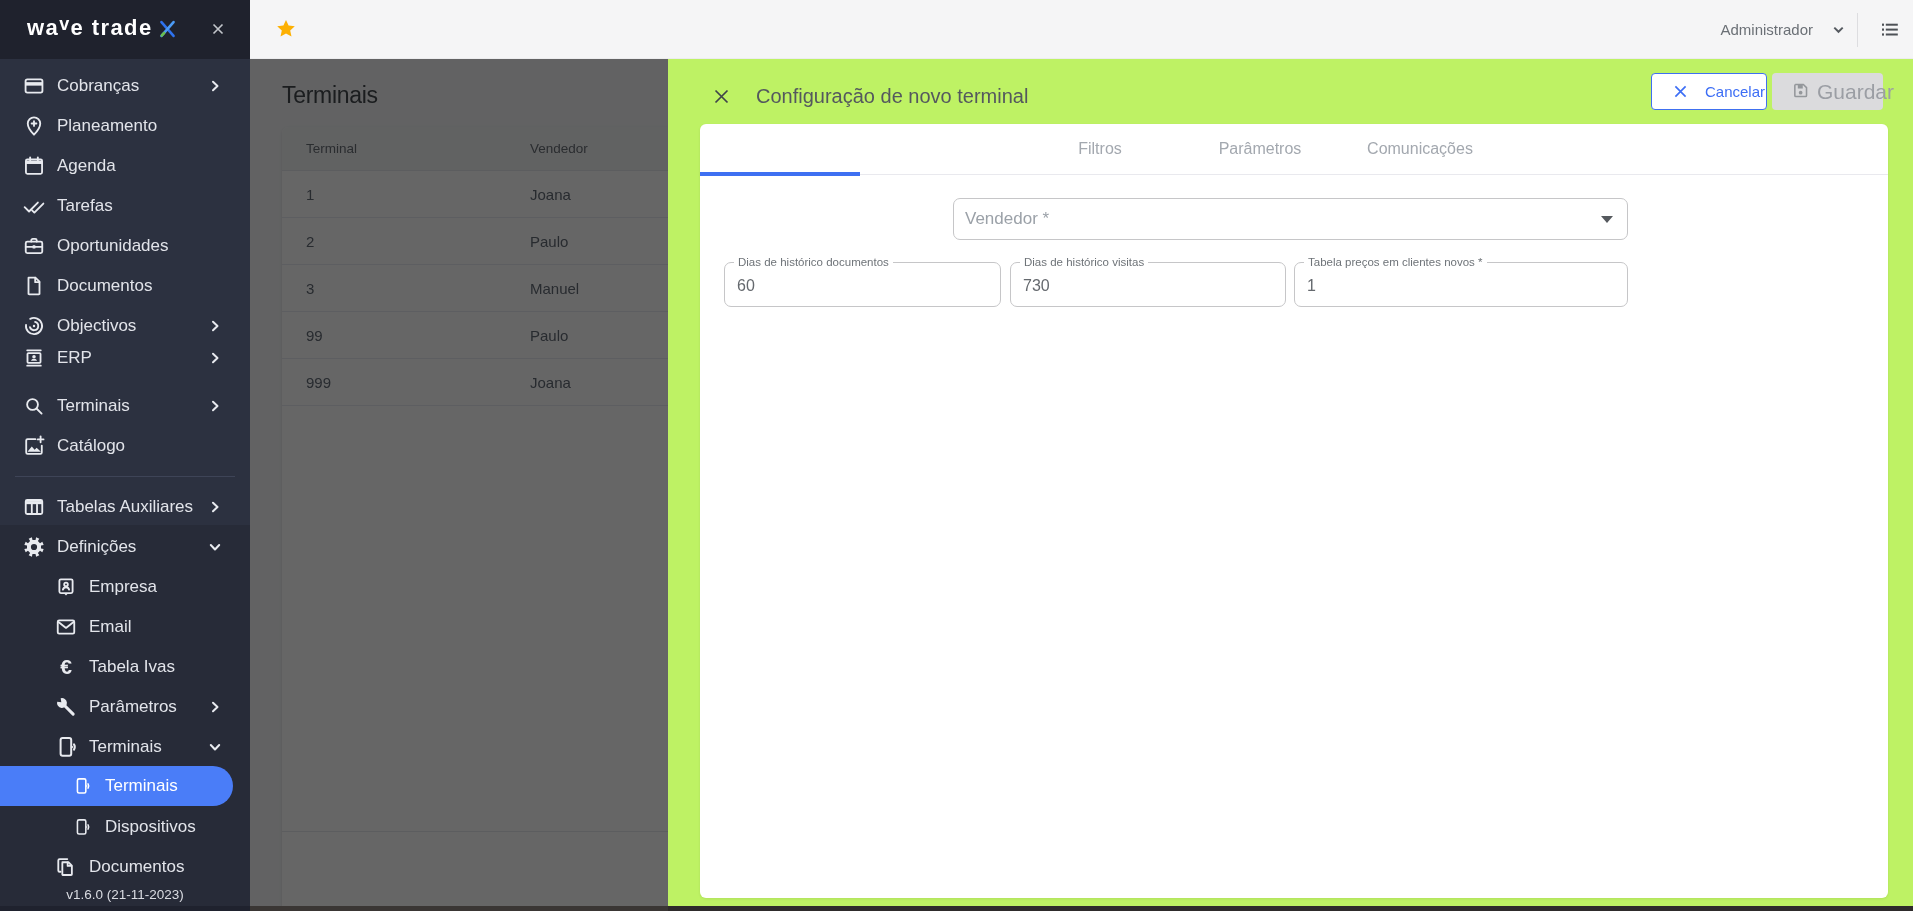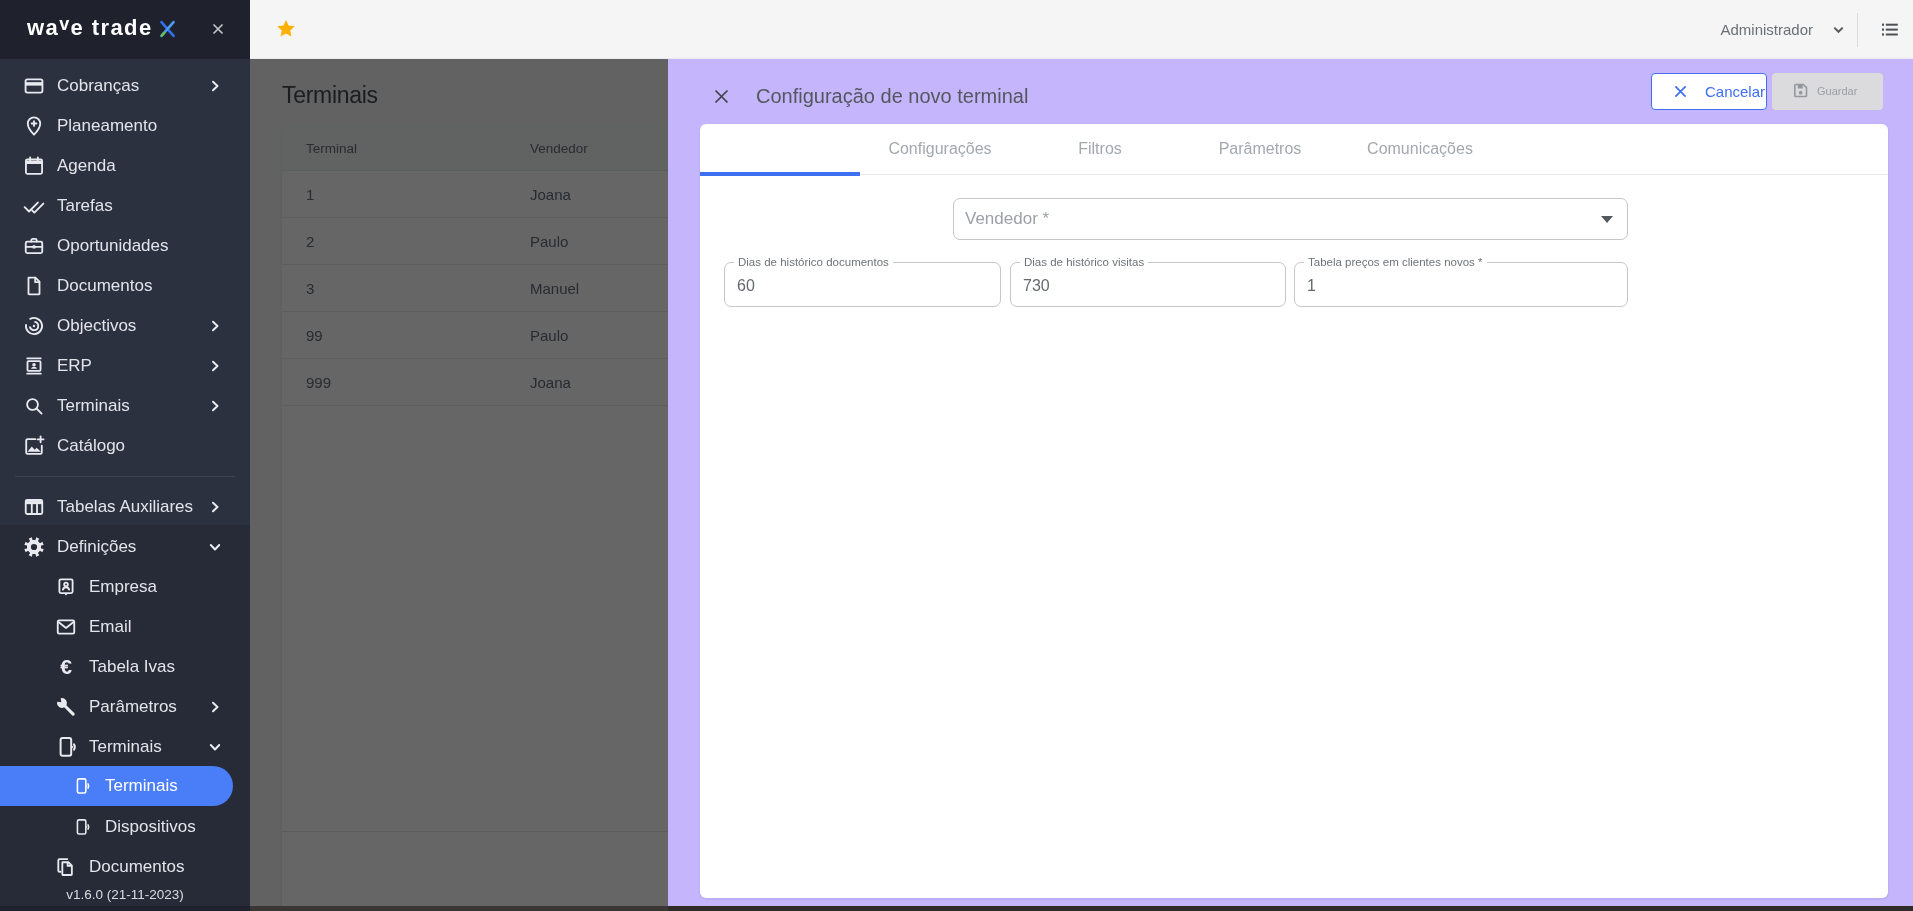--- a/index.html
+++ b/index.html
@@ -36,29 +36,29 @@
 #content h1{position:absolute;left:32px;top:23px;font-size:23px;font-weight:400;letter-spacing:-0.3px;color:#44494e;}
 #tcard{position:absolute;left:32px;top:68px;width:1560px;height:837px;background:#fff;border-radius:6px 6px 0 0;box-shadow:0 1px 3px rgba(0,0,0,.1);}
 #tcard .thead{position:absolute;left:0;top:0;width:100%;height:44px;background:#f3f4f6;border-bottom:1px solid #e5e8ee;border-radius:6px 6px 0 0;}
 #tcard .thead span{position:absolute;top:0;line-height:44px;font-size:13.5px;color:#6a7077;}
 .trow{position:absolute;left:0;width:100%;height:47px;border-bottom:1px solid #e9ecf2;}
 .trow span{position:absolute;top:0;line-height:47px;font-size:15px;color:#646c77;}
 #tfoot{position:absolute;left:0;top:704px;width:100%;height:74px;border-top:1px solid #e5e8ee;}
 
 #backdrop{position:absolute;left:250px;top:59px;width:1663px;height:852px;background:rgba(0,0,0,0.60);z-index:50;}
 
-#drawer{position:absolute;left:668px;top:59px;width:1245px;height:852px;background:#c4b5fd;z-index:60;}
+#drawer{position:absolute;left:668px;top:59px;width:1245px;height:852px;background:#bef264;z-index:60;}
 #drawer .dclose{position:absolute;left:46px;top:30px;}
 #drawer .dtitle{position:absolute;left:88px;top:26px;font-size:20px;color:#54585e;}
 .btn-cancel{position:absolute;left:983px;top:14px;width:116px;height:37px;border:1px solid #4070f0;border-radius:4px;background:#fff;}
 .btn-cancel .bx{position:absolute;left:22px;top:11px;}
 .btn-cancel .bt{position:absolute;left:44px;top:0;line-height:36px;font-size:15px;color:#3d6ef5;margin-left:9px;}
 .btn-save{position:absolute;left:1104px;top:14px;width:111px;height:37px;border-radius:4px;background:#dbdbdd;}
 .btn-save .bx{position:absolute;left:20px;top:9px;}
-.btn-save .bt{position:absolute;left:45px;top:0;line-height:37px;font-size:11px;color:#9b9ea4;}
+.btn-save .bt{position:absolute;left:45px;top:0;line-height:37px;font-size:21px;color:#9b9ea4;}
 #dcard{position:absolute;left:32px;top:65px;width:1188px;height:774px;background:#fff;border-radius:6px;box-shadow:0 1px 3px rgba(0,0,0,.08);}
 #tabs{position:absolute;left:0;top:0;width:100%;height:51px;border-bottom:1px solid #e9e9ee;}
 #tabs .tab{position:absolute;top:0;width:160px;height:50px;line-height:50px;text-align:center;font-size:16px;color:#a3a8af;}
 #tabs .tab.active{color:#949ba8;}
 #tabs .bar{position:absolute;left:0;top:48px;width:160px;height:4px;background:#3e70f2;}
 .fld{position:absolute;border:1px solid #c6c6c8;border-radius:7px;background:#fff;}
 .fld .lab{position:absolute;top:-7px;left:9px;padding:0 4px;background:#fff;font-size:11.5px;color:#6e7378;white-space:nowrap;}
 .fld .val{position:absolute;left:12px;bottom:9px;font-size:16px;color:#65696e;}
 .fld .ph{position:absolute;left:11px;top:50%;transform:translateY(-50%);font-size:17px;color:#9ba1a8;}
 .fld .dd{position:absolute;right:14px;top:50%;margin-top:-3px;width:0;height:0;border-left:6.5px solid transparent;border-right:6.5px solid transparent;border-top:7px solid #55595e;}
@@ -142,21 +142,20 @@
           <g fill="none" stroke="#94979b" stroke-width="2.2">
             <path d="M4.5 3.5 H16 L20.5 8 V19 a1.5 1.5 0 0 1 -1.5 1.5 H5.5 A1.5 1.5 0 0 1 4 19 V5 A1.5 1.5 0 0 1 5.5 3.5 Z"></path>
           </g>
           <rect x="8.2" y="3.8" width="7" height="5.4" fill="#94979b"></rect>
           <circle cx="12.2" cy="15" r="2.6" fill="#94979b"></circle>
         </svg>
       <span class="bt">Guardar</span>
     </div>
     <div id="dcard">
       <div id="tabs">
-        <div class="tab" style="left:160px">Configurações</div>
         <div class="tab" style="left:320px">Filtros</div>
         <div class="tab" style="left:480px">Parâmetros</div>
         <div class="tab" style="left:640px">Comunicações</div>
         <div class="bar"></div>
       </div>
       <div class="fld" style="left:253px;top:74px;width:675px;height:42px;">
         <span class="ph">Vendedor *</span>
           <div class="dd"></div>
       </div>
       <div class="fld" style="left:24px;top:138px;width:277px;height:45px;">
@@ -259,21 +258,21 @@
               <path d="M7.87 4.23 A8.8 8.8 0 1 1 3.29 10.78"></path>
               <path d="M13.19 7.56 A4.6 4.6 0 1 1 7.56 13.19"></path>
               <circle cx="12" cy="12" r="1.3" fill="#e8eaef" stroke="none"></circle>
             </g>
           </svg>
           <span class="tx">Objectivos</span>
           <svg class="chev" width="12" height="12" viewBox="0 0 12 12">
             <path d="M4 1.8 L8.5 6 L4 10.2" stroke="#e8eaef" stroke-width="2" fill="none" stroke-linecap="round" stroke-linejoin="round"></path>
           </svg>
         </div>
-    <div class="mi" style="top:346px">
+    <div class="mi" style="top:338px">
           <svg class="ic" viewBox="0 0 24 24">
             <g stroke="#e8eaef" fill="none" stroke-width="2" stroke-linecap="round" stroke-linejoin="round">
               <line x1="4.6" y1="3.6" x2="19.4" y2="3.6"></line>
               <line x1="4.6" y1="20.4" x2="19.4" y2="20.4"></line>
             </g>
             <g stroke="#e8eaef" fill="none" stroke-width="2" stroke-linecap="round" stroke-linejoin="round">
               <rect x="4.9" y="6.6" width="14.2" height="10.8" rx="1"></rect>
             </g>
             <circle cx="12" cy="10.5" r="1.9" fill="#e8eaef"></circle>
             <path d="M8.7 15.1 c0.4 -1.7 1.7 -2.4 3.3 -2.4 s2.9 0.7 3.3 2.4 Z" fill="#e8eaef"></path>

